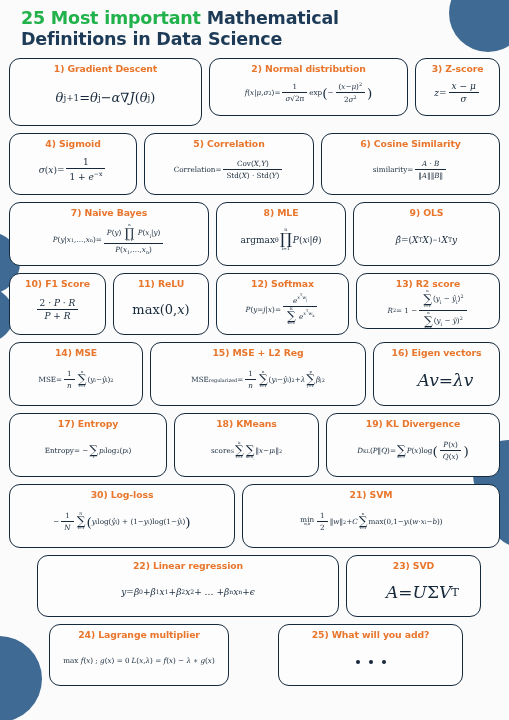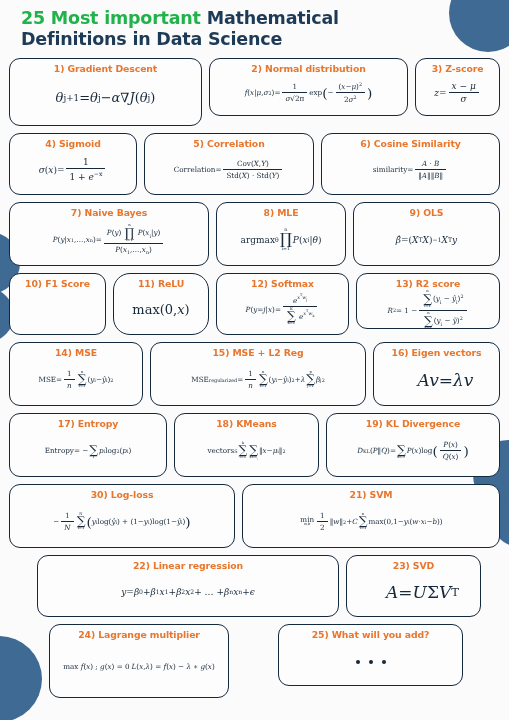--- a/index.html
+++ b/index.html
@@ -252,22 +252,28 @@
       <div class="card-title">9) OLS</div>
       <div class="formula f-md">
         <span class="mi">β̂</span><span class="mo"> = </span>(<span class="mi">X</span><span class="sup">T</span><span class="mi">X</span>)<span class="sup">−1</span><span class="mi">X</span><span class="sup">T</span><span class="mi">y</span>
       </div>
     </div>
   </div>
 
   <div class="row">
     <div class="card" style="flex:0 0 97px; height:62px;">
       <div class="card-title">10) F1 Score</div>
-    </div>
-    <div class="card" style="flex:0 0 96px; height:62px;border-radius:17px;">
+      <div class="formula f-md">
+        <span class="frac">
+            <span class="num"><span class="mn">2</span> · <span class="mi">P</span> · <span class="mi">R</span></span>
+            <span class="den"><span class="mi">P</span> + <span class="mi">R</span></span>
+          </span>
+      </div>
+    </div>
+    <div class="card" style="flex:0 0 96px; height:62px;">
       <div class="card-title">11) ReLU</div>
       <div class="formula f-lg">
         <span class="mo">max</span>(<span class="mn">0</span>, <span class="mi">x</span>)
       </div>
     </div>
     <div class="card" style="flex:0 0 133px; height:62px;">
       <div class="card-title">12) Softmax</div>
       <div class="formula f-sm">
         <span class="mi">P</span>(<span class="mi">y</span> = <span class="mi">j</span>|<span class="mi">x</span>)<span class="mo"> = </span>
         <span class="frac">
@@ -361,21 +367,21 @@
             <span class="lim">&nbsp;</span>
             <span class="gly">∑</span>
             <span class="lim">i</span>
           </span>
         <span class="mi">p</span><span class="sub">i</span> <span class="mo">log</span><span class="sub">2</span>(<span class="mi">p</span><span class="sub">i</span>)
       </div>
     </div>
     <div class="card" style="flex:0 0 145px; height:64px;">
       <div class="card-title">18) KMeans</div>
       <div class="formula f-sm">
-        <span class="mo">vectors</span><span class="sub">S</span>
+        <span class="mo">score</span><span class="sub">S</span>
         <span class="bigop">
             <span class="lim">k</span>
             <span class="gly">∑</span>
             <span class="lim">i=1</span>
           </span>
         <span class="bigop">
             <span class="lim">&nbsp;</span>
             <span class="gly">∑</span>
             <span class="lim">x∈S<span class="sub">i</span></span>
           </span>
@@ -455,21 +461,21 @@
           <span class="mo"> = </span>
           <span class="mi">U</span>
           <span class="mo">Σ</span>
           <span class="mi">V</span>
           <span class="sup">T</span>
       </div>
     </div>
   </div>
 
   <div class="row">
-    <div class="card" style="flex:0 0 180px; height:74px; margin-left:40px;">
+    <div class="card" style="flex:0 0 180px; height:62px; margin-left:40px;">
       <div class="card-title">24) Lagrange multiplier</div>
       <div class="formula f-sm">
         <span class="row-stack">
           <span><span class="mo">max</span> <span class="mi">f</span>(<span class="mi">x</span>) ; <span class="mi">g</span>(<span class="mi">x</span>) = <span class="mn">0</span></span>
           <span><span class="mi">L</span>(<span class="mi">x</span>,<span class="mi">λ</span>) = <span class="mi">f</span>(<span class="mi">x</span>) − <span class="mi">λ</span> ∗ <span class="mi">g</span>(<span class="mi">x</span>)</span>
         </span>
       </div>
     </div>
     <div class="card" style="flex:0 0 185px; height:62px; margin-left:42px;">
       <div class="card-title">25) What will you add?</div>

